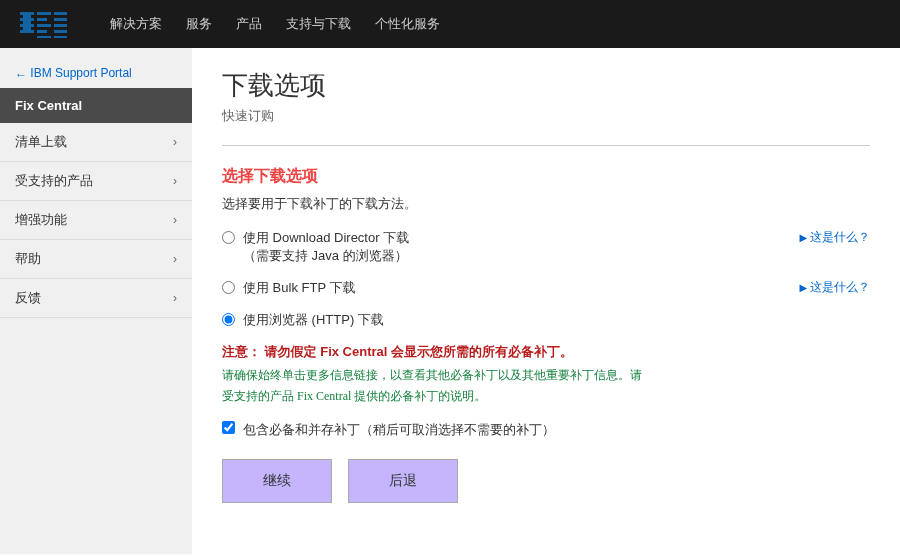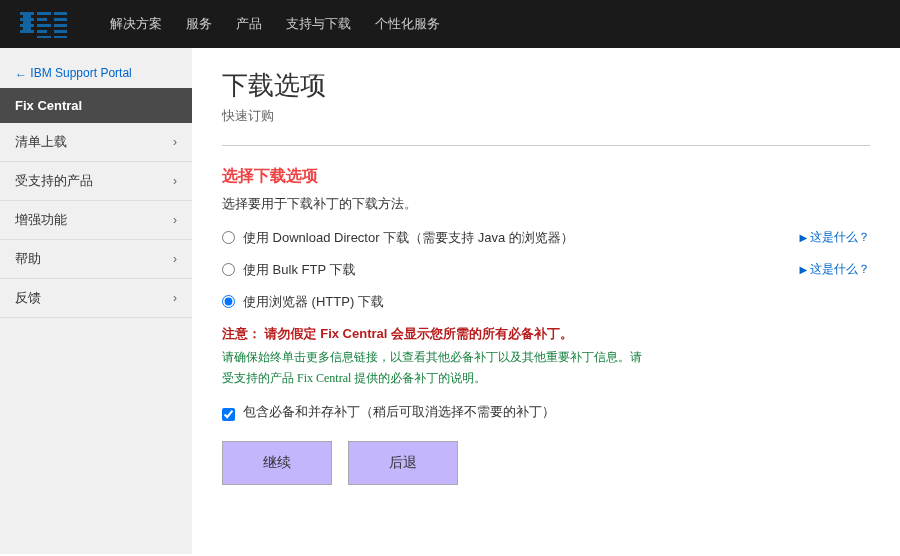--- a/index.html
+++ b/index.html
@@ -155,21 +155,21 @@
     }
     .note-subtext {
       font-size: 12px;
       color: #15803d;
       margin-bottom: 4px;
       font-family: Liberation Serif, serif;
     }
 
     .checkbox-row {
       display: flex;
-      align-items: flex-end;
+      align-items: flex-start;
       margin: 0 0 20px 0;
     }
     .checkbox-row input[type="checkbox"] {
       margin-right: 8px;
     }
     .checkbox-label {
       font-size: 13px;
       color: #333;
     }
 
@@ -183,20 +183,21 @@
       font-size: 14px;
       cursor: pointer;
       border: 1px solid #aaa;
       background: #c4b5fd;
       color: #333;
       font-family: Arial, sans-serif;
     }
 
     .option-multi-line {
       display: flex;
+      flex-direction: column;
     }
   </style>
 </head>
 <body>
 
 <div class="top-nav">
   <div class="ibm-logo"><svg viewBox="0 0 60 28" xmlns="http://www.w3.org/2000/svg" width="60" height="28">
     <rect width="60" height="28" fill="#1a1a1a"></rect>
 
     <rect x="0" y="2" width="14" height="3" fill="#1264A3"></rect>

